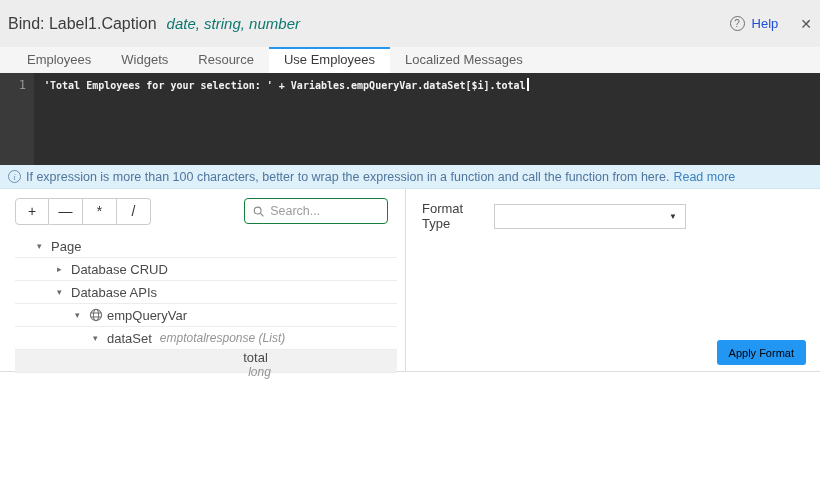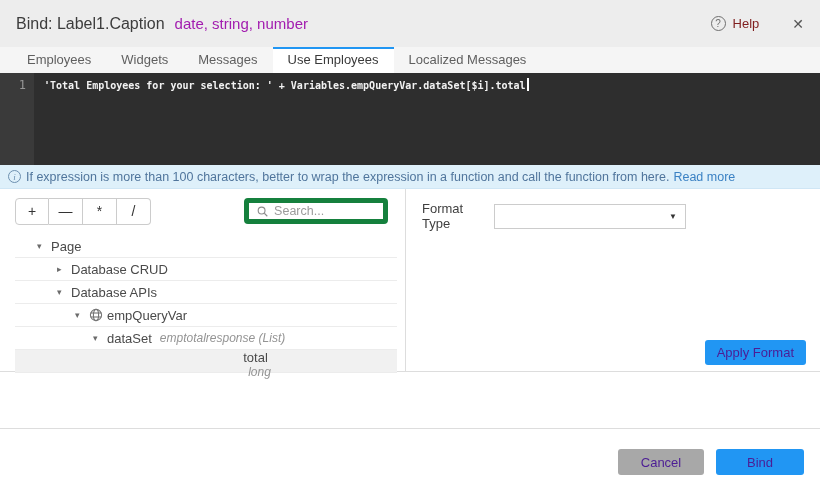--- a/index.html
+++ b/index.html
@@ -1,27 +1,27 @@
 <!DOCTYPE html>
 <html style="--accent: #2196f3; --cancel: #a8a8a8;"><head>
 <meta charset="utf-8">
 <style>
   * { margin:0; padding:0; box-sizing:border-box; }
   html,body { width:820px; height:490px; background:#fff; overflow:hidden; }
   body { font-family:"Liberation Sans", sans-serif; color:#3f3f3f; }
   .dialog { width:820px; height:490px; background:#fff; display:flex; flex-direction:column; }
 
   
-  .hdr { height:47px; background:#ededed; display:flex; align-items:center; padding:0 16px; flex:0 0 auto; }
+  .hdr { height:47px; background:#ededed; display:flex; align-items:center; padding:0 8px; flex:0 0 auto; }
   .hdr-title { font-size:16px; color:#3c3c3c; }
-  .hdr-sub { font-size:15px; color:#a21caf; margin-left:10px; }
+  .hdr-sub { font-size:15px; font-style:italic; color:#0f766e; margin-left:10px; }
   .hdr-right { margin-left:auto; display:flex; align-items:center; gap:7px; }
   .help-circle { width:15px; height:15px; border:1px solid #6f6f6f; border-radius:50%; color:#6f6f6f;
     font-size:10px; line-height:13px; text-align:center; display:inline-block; }
-  .help-text { font-size:13px; color:#7f1d1d; margin-right:26px; cursor:pointer; }
+  .help-text { font-size:13px; color:#1d4ed8; margin-right:15px; cursor:pointer; }
   .close-x { font-size:14px; color:#555; cursor:pointer; }
 
   
   .tabbar { height:26px; background:#f5f5f5; display:flex; align-items:stretch; padding-left:12px; flex:0 0 auto; }
   .tab { font-size:13px; color:#5f5f5f; padding:0 15px; line-height:26px; cursor:pointer; }
   .tab.active { background:#fff; color:#3a3a3a; box-shadow: inset 0 2px 0 var(--accent); }
 
   
   .editor { height:92px; background:#2e2e2e; position:relative; flex:0 0 auto;
     font-family:"DejaVu Sans Mono","Liberation Mono",monospace; }
@@ -42,21 +42,21 @@
   .content { height:183px; display:flex; border-bottom:1px solid #ddd; flex:0 0 auto; }
   .left-pane { width:406px; border-right:1px solid #ddd; padding-top:9px; }
   .right-pane { flex:1; position:relative; padding:12px 16px; }
 
   .controls { display:flex; justify-content:space-between; padding:0 17px 0 15px; }
   .opgroup { display:flex; }
   .opbtn { width:34px; height:27px; border:1px solid #ccc; border-left:none; background:#fff; font-size:14px;
     color:#333; text-align:center; line-height:25px; cursor:pointer; }
   .opbtn:first-child { border-left:1px solid #ccc; border-radius:4px 0 0 4px; }
   .opbtn:last-child { border-radius:0 4px 4px 0; }
-  .searchbox { width:144px; height:26px; border:5px solid #15803d; border-radius:4px; background:#fff;
+  .searchbox { width:144px; height:26px; border:1px solid #15803d; border-radius:4px; background:#fff;
     display:flex; align-items:center; padding:0 8px; }
   .searchbox input { border:none; outline:none; font-size:12.5px; color:#444; width:100%; margin-left:6px;
     font-family:"Liberation Sans",sans-serif; background:transparent; }
   .searchbox input::placeholder { color:#9b9b9b; }
 
   .tree { margin:10px 8px 0 15px; }
   .trow { height:23px; display:flex; align-items:center; border-bottom:1px solid #ececec;
     font-size:13px; color:#4a4a4a; cursor:pointer; }
   .trow.selected { background:#f1f1f1; }
   .caret { width:14px; font-size:9px; color:#6b6b6b; flex:0 0 auto; }
@@ -64,21 +64,21 @@
   .var-icon { width:14px; height:14px; margin-right:4px; flex:0 0 auto; }
   .pl0 { padding-left:22px; } .pl1 { padding-left:42px; } .pl2 { padding-left:60px; }
   .pl3 { padding-left:78px; } .pl4 { padding-left:99px;flex-direction:column; }
 
   .fmt-row { display:flex; align-items:center; }
   .fmt-label { font-size:13px; color:#3f3f3f; width:72px; }
   .fmt-select { width:192px; height:25px; border:1px solid #ccc; background:#fff; display:flex;
     align-items:center; justify-content:space-between; padding:0 8px; cursor:pointer; }
   .fmt-value { font-size:12.5px; color:#444; }
   .fmt-caret { font-size:8px; color:#333; }
-  .btn { border:none; border-radius:3px; color:#4c1d95; font-size:13px; font-family:"Liberation Sans",sans-serif;
+  .btn { border:none; border-radius:3px; color:#000000; font-size:11px; font-family:"Liberation Sans",sans-serif;
     cursor:pointer; }
   .apply-btn { position:absolute; right:14px; bottom:6px; height:25px; padding:0 12px; background:var(--accent); }
 
   .spacer { height:56px; flex:0 0 auto; }
   .footer { border-top:1px solid #ddd; flex:1; display:flex; justify-content:flex-end; align-items:flex-start;
     padding:20px 16px 0 0; gap:12px; }
   .cancel-btn { width:86px; height:26px; background:var(--cancel); }
   .bind-btn { width:88px; height:26px; background:var(--accent); }
 </style>
 </head>
@@ -92,21 +92,21 @@
     <span class="hdr-right">
       <span class="help-circle">?</span>
       <span class="help-text">Help</span>
       <span class="close-x">✕</span>
     </span>
   </div>
 
   <div class="tabbar">
     <div class="tab">Employees</div>
     <div class="tab">Widgets</div>
-    <div class="tab">Messages</div>
+    <div class="tab">Resource</div>
     <div class="tab active">Use Employees</div>
     <div class="tab">Localized Messages</div>
   </div>
 
   <div class="editor">
     <div class="gutter">
       <span>1</span>
     </div>
     <div class="codeline"><span>'Total Employees for your selection: ' + Variables.empQueryVar.dataSet[$i].total</span><span class="cursor"></span></div>
   </div>
@@ -179,18 +179,14 @@
           <span class="fmt-value"></span>
           <span class="fmt-caret">▼</span>
         </div>
       </div>
       <button class="btn apply-btn">Apply Format</button>
     </div>
   </div>
 
   <div class="spacer"></div>
 
-  <div class="footer">
-    <button class="btn cancel-btn">Cancel</button>
-    <button class="btn bind-btn">Bind</button>
-  </div>
 
 </div>
 
 </body></html>

